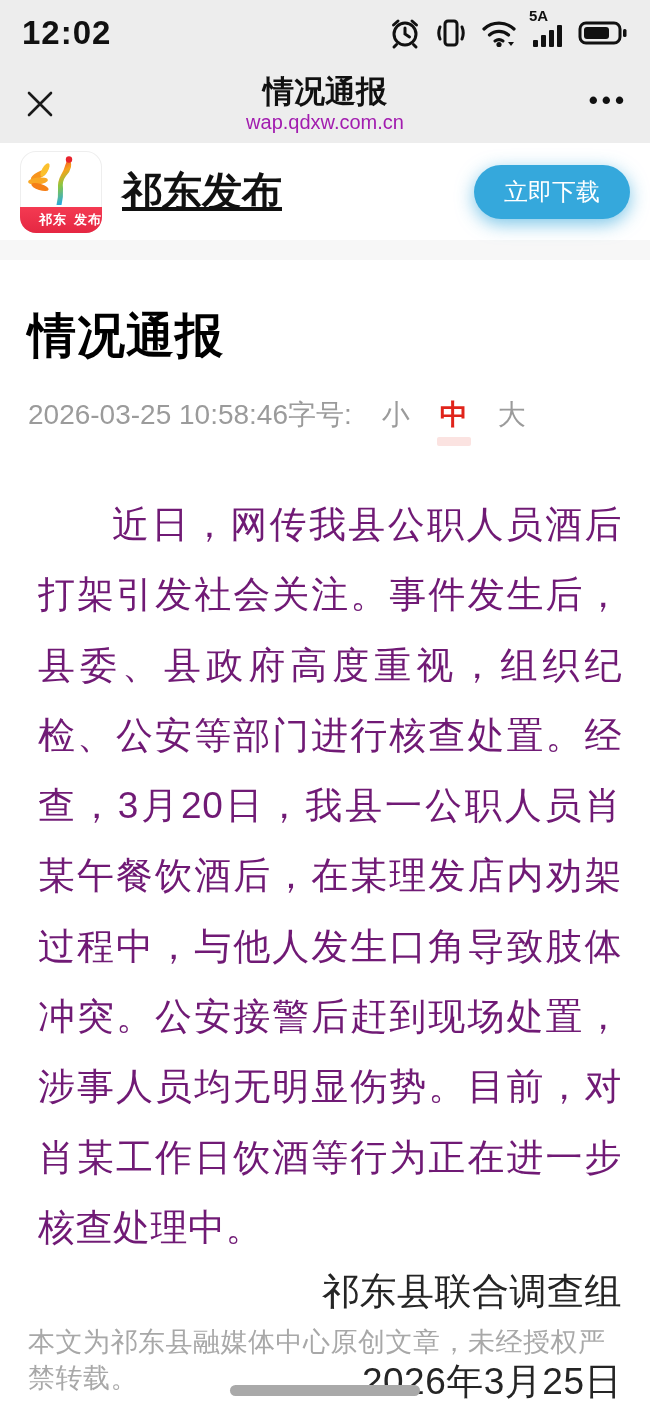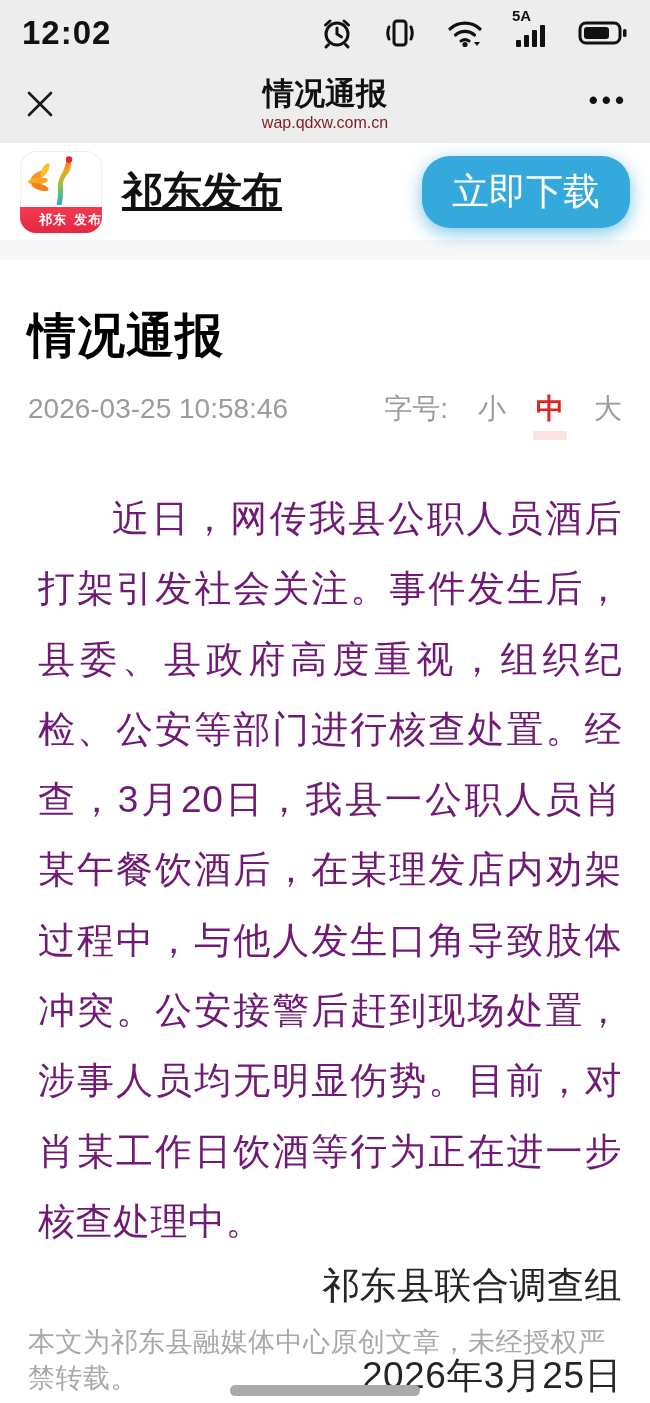--- a/index.html
+++ b/index.html
@@ -10,69 +10,69 @@
   }
   .screen { position:relative; width:650px; height:1403px; overflow:hidden; background:#fff; }
 
   
   .status-bar {
     height:65px; background:#ededed;
     display:flex; align-items:center; justify-content:space-between;
     padding:0 22px;
   }
   .status-time { font-size:33px; font-weight:600; color:#111; letter-spacing:1px; }
-  .status-icons { display:flex; align-items:center; gap:30px; }
+  .status-icons { display:flex; align-items:center; gap:13px; }
   .status-icons svg { display:block; }
   .sig-wrap { position:relative; }
   .sig-5a { position:absolute; left:-2px; top:-9px; font-size:15px; font-weight:700; color:#111; }
 
   
   .nav-bar {
     height:78px; background:#ededed;
     display:flex; align-items:center; justify-content:space-between;
     padding:0 22px; position:relative;
   }
   .nav-close { width:36px; height:36px; display:flex; align-items:center; justify-content:center; cursor:pointer; }
   .nav-center { position:absolute; left:0; right:0; top:0; height:100%;
     display:flex; flex-direction:column; align-items:center; justify-content:center; pointer-events:none; }
   .nav-title { font-size:31px; font-weight:600; color:#111; line-height:1.15; }
-  .nav-url { font-size:16px; color:#7f1d1d; margin-top:2px; }
+  .nav-url { font-size:20px; color:#a21caf; margin-top:2px; }
   .nav-menu { font-size:26px; font-weight:700; color:#111; letter-spacing:4px; cursor:pointer; line-height:1; padding-bottom:8px; }
 
   
   .app-banner {
     height:97px; background:#ffffff;
     display:flex; align-items:center; padding:0 20px;
   }
   .app-logo {
     width:82px; height:82px; border-radius:16px; overflow:hidden;
     background:#fff; box-shadow:0 0 0 1px #eee inset; flex:0 0 auto;
     display:flex; flex-direction:column;
   }
   .app-logo svg { display:block; }
   .logo-strip {
     height:26px; background:linear-gradient(#f43a52,#e52742);
     display:flex; align-items:center; justify-content:flex-end; gap:7px;
     color:#fff; font-size:13px; font-weight:700; letter-spacing:1px;
   }
   .app-name { font-size:40px; font-weight:800; color:#111; margin-left:20px; flex:1;text-decoration:underline; }
   .download-btn {
-    background:#35a8dc; color:#fff; font-size:37px;
+    background:#35a8dc; color:#fff; font-size:24px;
     padding:11px 30px; border-radius:28px; border:none; cursor:pointer;
     box-shadow:0 5px 18px rgba(53,168,220,.65);
     font-family:inherit;
     text-align:center;
   }
 
   .separator { height:20px; background:#f7f7f7; }
 
   
   .article { padding:0 28px; }
   .article-title { font-size:48px; font-weight:900; color:#000; margin-top:44px; letter-spacing:1px; }
-  .article-meta-row { display:flex; align-items:center; justify-content:space-between; margin-top:22px; }
+  .article-meta-row { display:flex; align-items:center; justify-content:flex-start; margin-top:28px; }
   .publish-time { font-size:28px; color:#9b9b9b; }
   .font-sizer { display:flex; align-items:center; gap:30px; font-size:28px; color:#9b9b9b; }
   .size-opt { cursor:pointer; position:relative; }
   .size-opt.active { color:#e0241b; font-weight:700; }
   .size-opt.active::after {
     content:""; position:absolute; left:-3px; right:-3px; bottom:-12px; height:9px;
     background:#fbe3e1; border-radius:2px;
   }
 
   .article-body {

